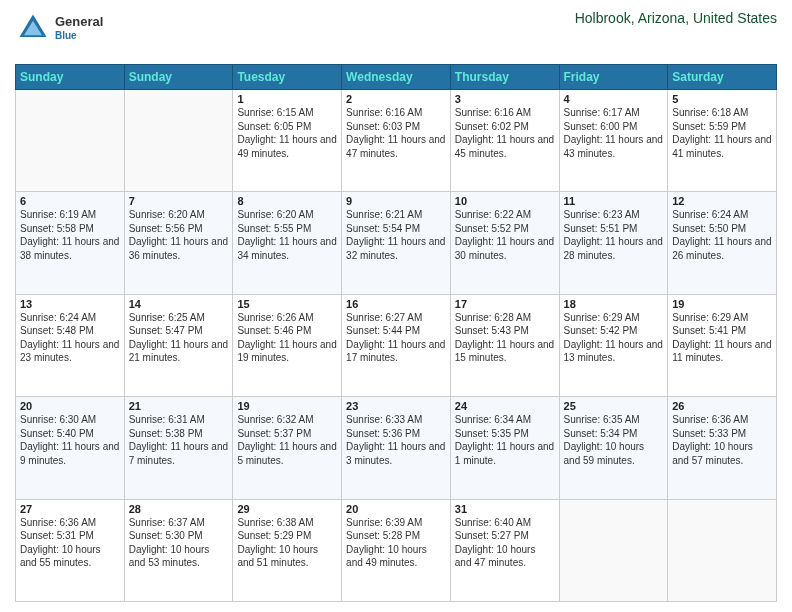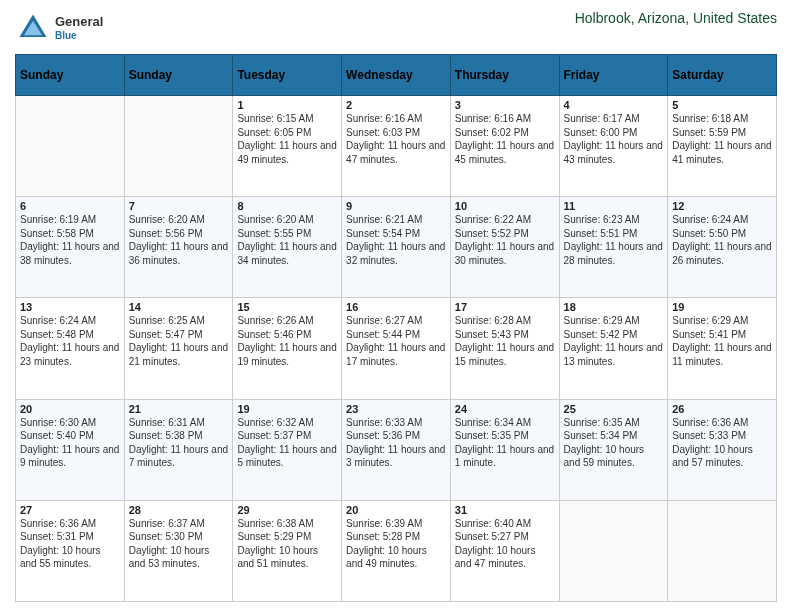--- a/index.html
+++ b/index.html
@@ -14,21 +14,21 @@
       width: 792px;
       height: 612px;
       padding: 10px 15px;
       display: flex;
       flex-direction: column;
     }
     .header {
       display: flex;
       justify-content: space-between;
       align-items: flex-start;
-      margin-bottom: 8px;
+      margin-bottom: 18px;
     }
     .logo {
       display: flex;
       align-items: center;
       font-size: 18px;
       font-weight: bold;
       color: #1a5276;
       line-height: 1.1;
     }
     .logo-icon {
@@ -56,24 +56,24 @@
       color: #14532d;
     }
     .calendar {
       flex: 1;
       border-collapse: collapse;
       width: 100%;
       table-layout: fixed;
     }
     .calendar th {
       background: #2471a3;
-      color: #000000;
+      color: #5eead4;
       font-size: 12px;
       font-weight: bold;
-      padding: 13px 4px;
+      padding: 5px 4px;
       text-align: left;
       border: 1px solid #1a5276;
     }
     .calendar td {
       border: 1px solid #ccc;
       vertical-align: top;
       padding: 3px 4px;
       font-size: 9.5px;
       color: #333;
       height: 82px;

